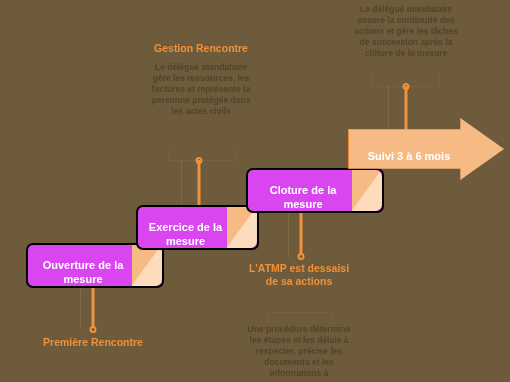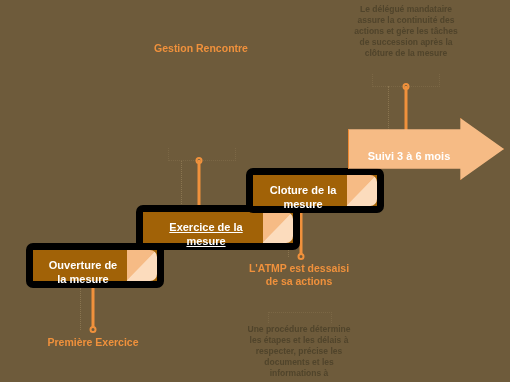--- a/index.html
+++ b/index.html
@@ -18,22 +18,22 @@
     position: absolute;
     left: 0; top: 0;
     width: 510px;
     height: 382px;
   }
 
   
   .step {
     position: absolute;
     box-sizing: border-box;
-    background: #a16207;
-    border: 7px solid #000000;
+    background: #d946ef;
+    border: 2px solid #000000;
     border-radius: 7px;
     color: #ffffff;
     font-weight: bold;
     font-size: 11px;
     line-height: 14px;
     text-align: center;
     display: flex;
     align-items: center;
     justify-content: center;
     padding: 0 34px 0 10px;
@@ -150,52 +150,53 @@
 
   <div class="brace" style="left:372px; top:74px; width:66px; height:12px; border-top:none; border-bottom:1px dotted #7b6745; border-left:1px dotted #7b6745; border-right:1px dotted #7b6745;"></div>
   <div class="pin" style="left:401px; top:86px; width:9px; height:52px;">
     <div class="knob at-top"></div>
     <div class="stem"></div>
   </div>
   <div class="guide" style="left:388px; top:86px; height:52px;"></div>
 
   <div class="callout" style="left:148px; top:42px; width:106px;">
     <div class="title">Gestion Rencontre</div>
+    <div class="body">Le délégué mandataire gère les ressources, les factures et représente la personne protégée dans les actes civils</div>
   </div>
   <div class="brace" style="left:168px; top:148px; width:66px; height:12px; border-top:none; border-bottom:1px dotted #7b6745; border-left:1px dotted #7b6745; border-right:1px dotted #7b6745;"></div>
   <div class="pin" style="left:194px; top:160px; width:9px; height:52px;">
     <div class="knob at-top"></div>
     <div class="stem"></div>
   </div>
   <div class="guide" style="left:181px; top:160px; height:52px;"></div>
 
   <div class="step folded" style="left:26px; top:243px; width:138px; height:45px;">
     <span class="lbl">Ouverture de la mesure</span>
   </div>
 
-  <div class="step folded" style="left:136px; top:205px; width:164px; height:45px;text-decoration:underline;">
+  <div class="step folded" style="left:136px; top:205px; width:123px; height:45px;">
     <span class="lbl">Exercice de la mesure</span>
   </div>
 
   <div class="step folded" style="left:246px; top:168px; width:138px; height:45px;">
     <span class="lbl">Cloture de la mesure</span>
   </div>
 
   <div class="step arrow" style="left:348px; top:118px; width:156px; height:62px;">
     <div class="arrowbg"></div>
     <span class="lbl">Suivi 3 à 6 mois</span>
   </div>
 
   <div class="pin" style="left:88px; top:288px; width:9px; height:42px;">
     <div class="stem"></div>
     <div class="knob at-bottom"></div>
   </div>
   <div class="guide" style="left:80px; top:288px; height:42px;"></div>
   <div class="callout" style="left:40px; top:336px; width:106px;">
-    <div class="title">Première Exercice</div>
+    <div class="title">Première Rencontre</div>
   </div>
 
   <div class="pin" style="left:296px; top:213px; width:9px; height:44px;">
     <div class="stem"></div>
     <div class="knob at-bottom"></div>
   </div>
   <div class="guide" style="left:288px; top:213px; height:44px;"></div>
   <div class="callout" style="left:244px; top:262px; width:110px;">
     <div class="title">L'ATMP est dessaisi de sa actions</div>
   </div>

